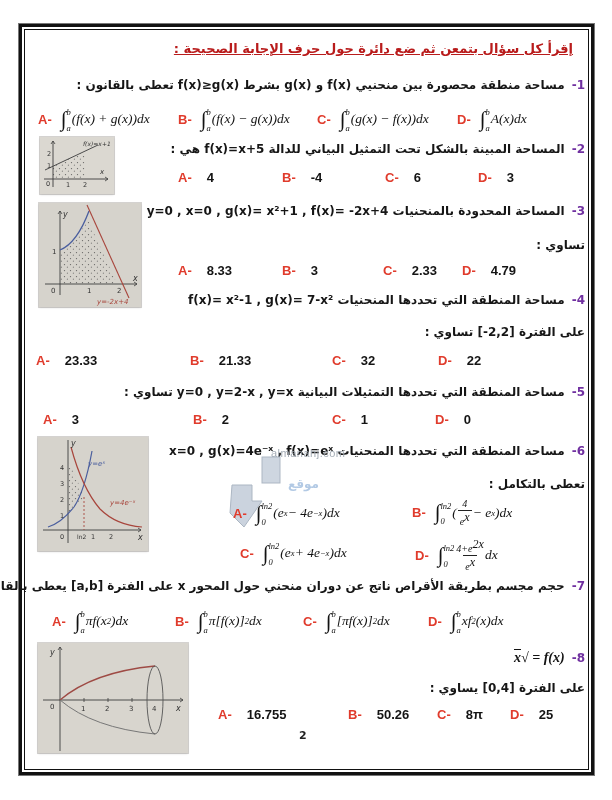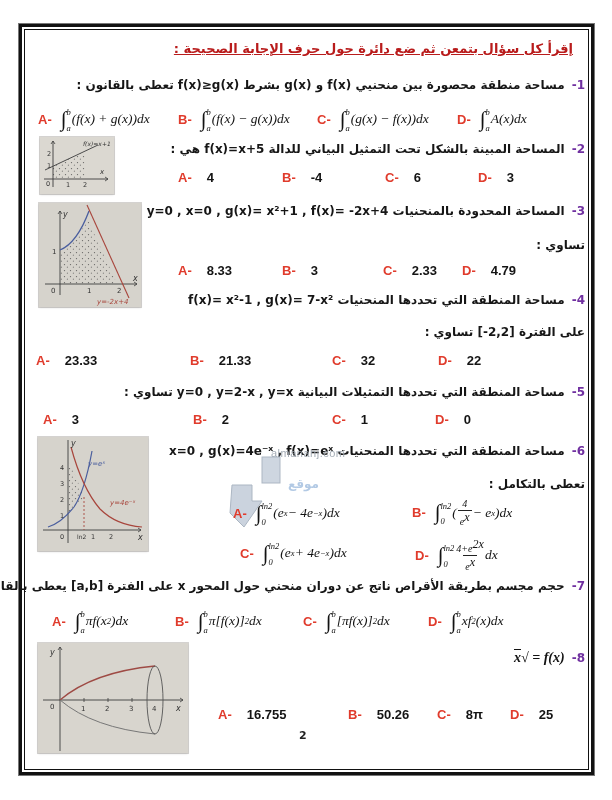--- a/index.html
+++ b/index.html
@@ -370,20 +370,21 @@
     <text x="114" y="68" font-size="7" fill="#333">4</text>
     <text x="12" y="66" font-size="7" fill="#333">0</text>
     <text x="12" y="12" font-size="8" fill="#333" font-style="italic">y</text>
     <text x="138" y="68" font-size="8" fill="#333" font-style="italic">x</text>
   </svg>
 
   <div class="qline" style="top:650px">
     <span class="qnum">-8</span>
     <span class="math" style="font-size:14px">f(x) = √<span class="ov">x</span></span>
   </div>
+  <div class="qsub" style="top:681px">على الفترة ‎[0,4]‎ يساوي :</div>
   <div class="opt wide" style="left:218px;top:707px">
     <span class="letter">A-</span>
     <span class="optv">16.755</span>
   </div>
   <div class="opt wide" style="left:348px;top:707px">
     <span class="letter">B-</span>
     <span class="optv">50.26</span>
   </div>
   <div class="opt wide" style="left:437px;top:707px">
     <span class="letter">C-</span>

